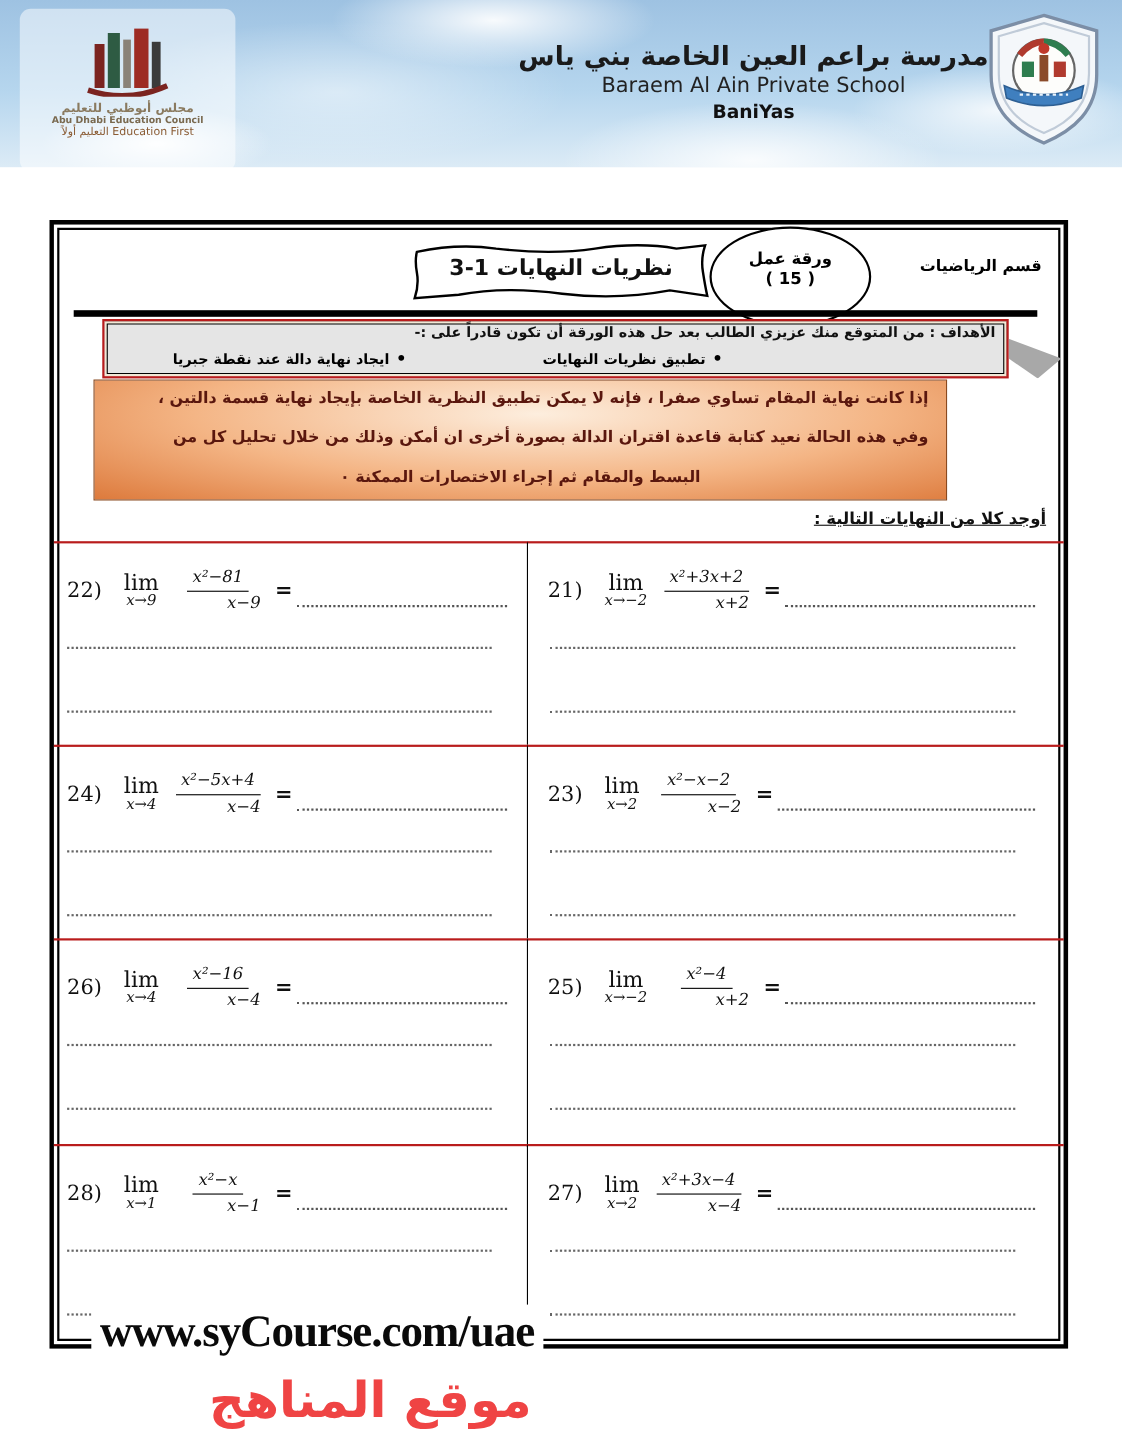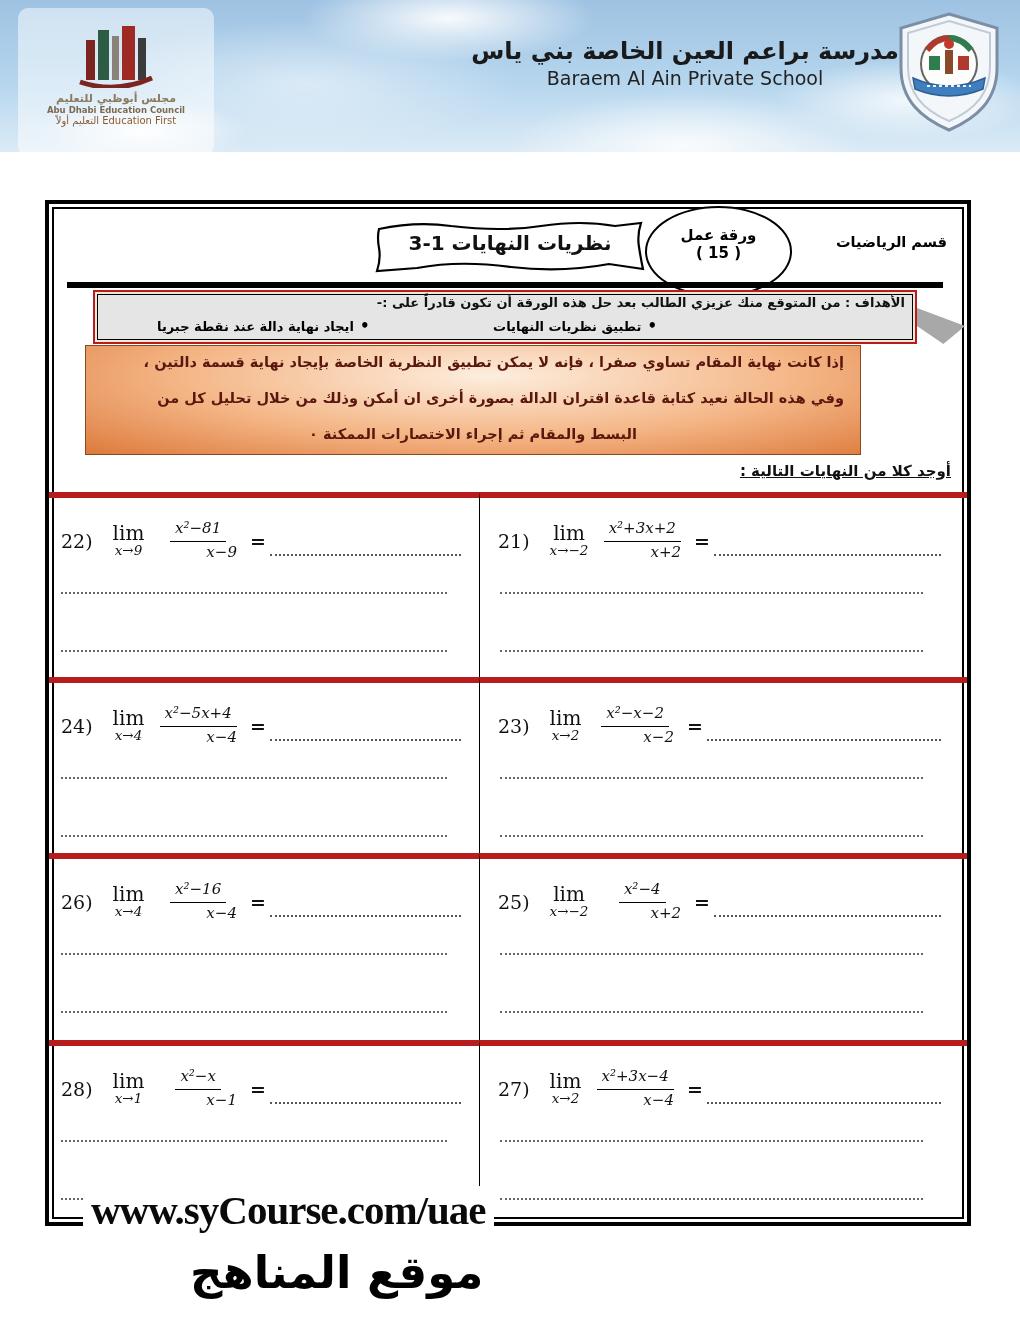--- a/index.html
+++ b/index.html
@@ -64,21 +64,21 @@
   .notebox .n3{top:80px;right:0;left:0;text-align:center;}
   .bubble{position:absolute;left:790px;top:140px;width:118px;height:94px;}
   .bubble .btxt{position:absolute;left:12px;top:20px;width:100px;text-align:center;direction:rtl;
     font-size:15px;font-weight:bold;color:#111;line-height:22px;}
 
   
   .instruction{position:absolute;right:16px;top:258px;direction:rtl;font-size:15px;font-weight:bold;
     text-decoration:underline;color:#111;}
   .ptable{position:absolute;left:0;top:288px;width:918px;display:grid;
     grid-template-columns:431px 487px;grid-template-rows:185px 176px 187px 182px;}
-  .cell{position:relative;border-top:6px solid #b91c1c;text-decoration:underline;}
+  .cell{position:relative;border-top:2px solid #b91c1c;text-decoration:underline;}
   .cell.lft{border-right:1px solid #000;}
   .prob{position:absolute;left:12px;right:18px;top:22px;display:flex;align-items:center;}
   .cell.rgt .prob{left:18px;right:26px;}
   .pno{font-family:"DejaVu Serif",serif;font-size:19px;color:#111;margin-right:20px;}
   .lim{display:inline-flex;flex-direction:column;align-items:center;margin-right:10px;}
   .liml{font-family:"DejaVu Serif",serif;font-size:20px;line-height:20px;color:#111;}
   .lima{font-family:"DejaVu Serif",serif;font-style:italic;font-size:13.5px;line-height:15px;color:#111;}
   .frac{display:inline-flex;flex-direction:column;align-items:center;
     font-family:"DejaVu Serif",serif;font-style:italic;font-size:15px;color:#111;}
   .fn{padding:0 5px 4px 5px;border-bottom:1.4px solid #000;line-height:17px;}
@@ -87,21 +87,21 @@
   .ansline{flex:1;max-width:235px;border-bottom:2px dotted #555;height:0;align-self:center;transform:translateY(14px);}
   .work{position:absolute;border-bottom:2px dotted #666;height:0;}
   .cell.lft .work{left:12px;right:32px;}
   .cell.rgt .work{left:20px;right:44px;}
   .w1{top:94px;} .w2{top:152px;}
 
   
   .watermark{position:absolute;left:83px;top:1186px;font-family:"Liberation Serif","DejaVu Serif",serif;
     font-size:41px;font-weight:bold;color:#0a0a0a;letter-spacing:-1px;background:#fff;padding:0 8px;z-index:9;}
   .footer-ar{position:absolute;left:190px;top:1246px;direction:rtl;font-family:"DejaVu Sans",sans-serif;
-    font-size:45px;font-weight:bold;color:#000000;}
+    font-size:45px;font-weight:bold;color:#ef4444;}
 </style>
 </head>
 <body>
 
 <div id="page">
 
   <div class="sky">
     <div class="adec">
       <svg width="96" height="64" viewBox="0 0 96 64">
         <rect x="18" y="16" width="9" height="40" fill="#7b2420"></rect>
@@ -111,20 +111,21 @@
         <rect x="70" y="14" width="8" height="42" fill="#3b3b3b"></rect>
         <path d="M12 58 Q 48 70 84 54" stroke="#7b2420" stroke-width="5" fill="none"></path>
       </svg>
       <div class="t1">مجلس أبوظبي للتعليم</div>
       <div class="t2">Abu Dhabi Education Council</div>
       <div class="t3">التعليم أولاً  Education First</div>
     </div>
     <div class="schooltext">
       <div class="ar">مدرسة براعم العين الخاصة بني ياس</div>
       <div class="en">Baraem Al Ain Private School</div>
+      <div class="br">BaniYas</div>
     </div>
     <svg class="shield" viewBox="0 0 112 124">
       <path d="M56 4 L104 18 V58 C104 90 84 108 56 120 C28 108 8 90 8 58 V18 Z" fill="#f4f7fa" stroke="#7c8ea6" stroke-width="3"></path>
       <path d="M56 11 L97 23 V57 C97 85 80 101 56 111 C32 101 15 85 15 57 V23 Z" fill="none" stroke="#c0cbd8" stroke-width="2"></path>
       <circle cx="56" cy="54" r="28" fill="#fdfdfb" stroke="#666" stroke-width="2"></circle>
       <path d="M34 40 Q 44 28 56 28" stroke="#b03a2e" stroke-width="6" fill="none"></path>
       <path d="M56 28 Q 68 28 78 40" stroke="#2e7d4f" stroke-width="6" fill="none"></path>
       <rect x="36" y="46" width="11" height="14" fill="#2e7d4f"></rect>
       <rect x="65" y="46" width="11" height="14" fill="#b03a2e"></rect>
       <rect x="52" y="40" width="8" height="24" fill="#8a4a2a"></rect>

